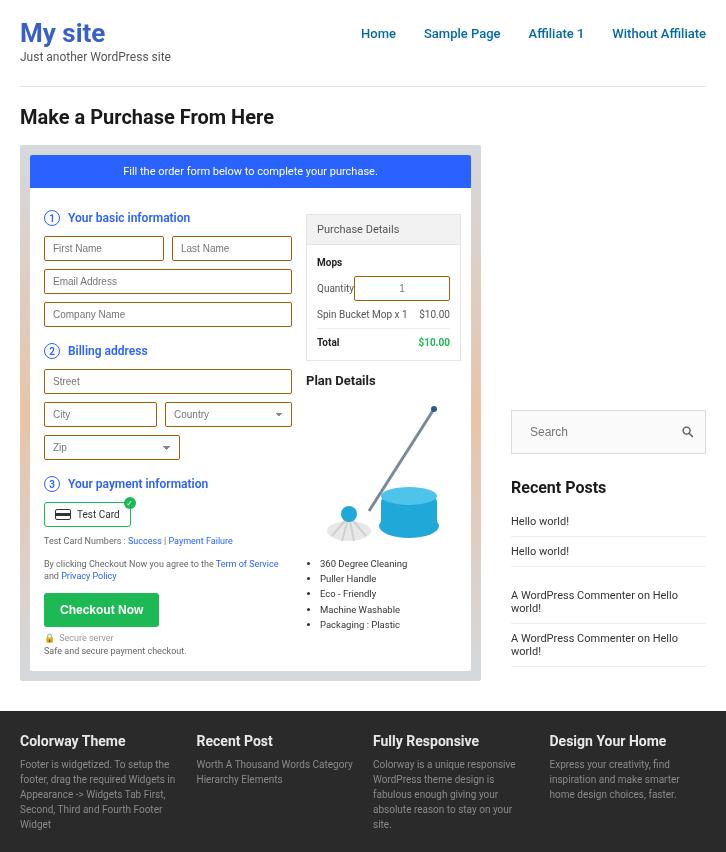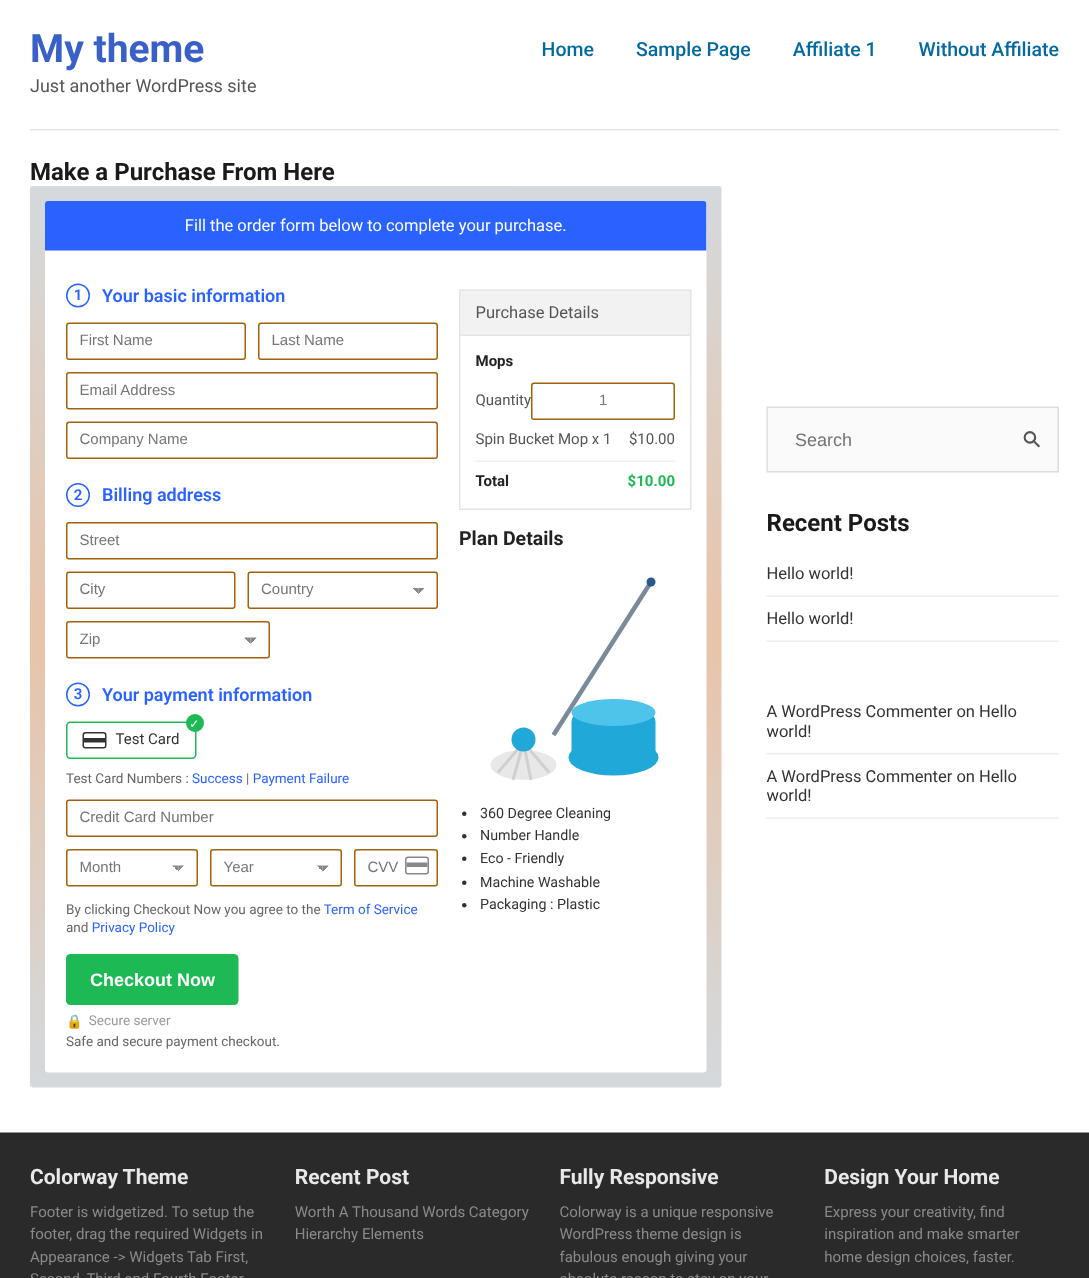--- a/index.html
+++ b/index.html
@@ -5,22 +5,22 @@
 *{box-sizing:border-box;margin:0;padding:0}
 body{font-family:-apple-system,BlinkMacSystemFont,"Segoe UI",Roboto,Arial,sans-serif;font-size:13px;color:#333;background:#fff}
 .container{max-width:726px;margin:0 auto;padding:0 20px}
 header{padding:18px 0 14px}
 .header-row{display:flex;justify-content:space-between;align-items:flex-start}
 .logo h1{color:#3960c7;font-size:26px;font-weight:700;margin-bottom:2px}
 .logo .tagline{color:#555;font-size:12px}
 nav{display:flex;gap:28px;padding-top:8px}
 nav a{color:#0369a1;text-decoration:none;font-size:13px;font-weight:500}
 hr.topline{border:none;border-top:1px solid #e5e5e5;margin:8px 0 18px}
-.page-title{font-size:16px;font-weight:700;color:#1a1a1a;}
-.content-row{display:flex;gap:30px;align-items:center}
+.page-title{font-size:20px;font-weight:700;color:#1a1a1a;margin-bottom:16px}
+.content-row{display:flex;gap:30px;align-items:flex-end}
 .main-col{flex:1;min-width:0}
 .sidebar{width:195px;flex-shrink:0}
 .order-wrap{background:linear-gradient(180deg,#d4d9dd 0%,#e8c4a8 50%,#d4d9dd 100%);padding:10px;border-radius:2px}
 .order-card{background:#fff;border-radius:2px;overflow:hidden}
 .order-banner{background:#2962ff;color:#fff;text-align:center;padding:10px;font-size:11px}
 .order-body{display:flex}
 .order-left{flex:1;padding:14px 14px 14px 14px;min-width:0}
 .order-right{width:165px;flex-shrink:0;padding:16px 10px 14px 0}
 .section-head{display:flex;align-items:center;gap:8px;color:#2962ff;font-size:12px;font-weight:600;margin:8px 0 10px}
 .circ{display:inline-flex;width:16px;height:16px;border:1.5px solid #2962ff;border-radius:50%;align-items:center;justify-content:center;font-size:10px;color:#2962ff;font-weight:600}
@@ -47,38 +47,38 @@
 .qty-box{width:28px;border:1px solid #ccc;text-align:center;font-size:10px;padding:2px}
 hr.thin{border:none;border-top:1px solid #eee;margin:4px 0}
 .plan-title{font-size:13px;font-weight:700;margin:12px 0 8px;color:#222}
 .mop-img{width:100%;height:160px;display:flex;align-items:center;justify-content:center}
 .bullets{font-size:9.5px;color:#333;padding-left:14px;line-height:1.6}
 .bullets li{list-style:disc}
 .search-box{border:1px solid #ddd;padding:8px 10px;display:flex;align-items:center;justify-content:space-between;margin-bottom:24px;background:#fafafa}
 .search-box input{border:none;background:transparent;font-size:12px;color:#888;outline:none;width:80%}
 .mag{width:14px;height:14px}
 .widget-title{font-size:16px;font-weight:700;color:#1a1a1a;margin-bottom:10px}
-.widget-list{list-style:none;margin-bottom:32px}
+.widget-list{list-style:none;margin-bottom:14px}
 .widget-list li{padding:8px 0;border-bottom:1px solid #eee;font-size:11px;color:#333}
 .widget-list li a{color:#333;text-decoration:none}
 footer{background:#2a2a2a;color:#8a8a8a;margin-top:30px;padding:22px 0 0;font-size:11px}
 .footer-cols{display:flex;gap:20px;padding:0 20px 20px}
 .footer-cols>div{flex:1}
 .footer-cols h4{color:#e8e8e8;font-size:14px;font-weight:700;margin-bottom:8px}
 .footer-cols p{line-height:1.5;font-size:10px}
 svg.mop{width:140px;height:150px}
 </style>
 </head>
 <body>
 
 <div class="container">
 <header>
   <div class="header-row">
     <div class="logo">
-      <h1>My theme</h1>
+      <h1>My site</h1>
       <div class="tagline">Just another WordPress site</div>
     </div>
     <nav>
       <a href="#">Home</a>
       <a href="#">Sample Page</a>
       <a href="#">Affiliate 1</a>
       <a href="#">Without Affiliate</a>
     </nav>
   </div>
 </header>
@@ -125,28 +125,20 @@
             <div class="section-head" style="margin-top:16px">
                   <span class="circ">3</span>
                   <span>Your payment information</span>
                 </div>
             <div class="test-card-box">
               <span style="width:16px;height:11px;border:1px solid #333;border-radius:2px;display:inline-block;background:linear-gradient(#333,#333) 0 3px/100% 3px no-repeat"></span>
               <span>Test Card</span>
               <span class="check">✓</span>
             </div>
             <div class="tiny"><span>Test Card Numbers : </span><a href="#">Success</a><span> | </span><a href="#">Payment Failure</a></div>
-            <div class="inputs" style="margin-top:6px">
-              <input type="text" placeholder="Credit Card Number" style="">
-              <div class="row3">
-                <select><option>Month</option></select>
-                <select><option>Year</option></select>
-                <div class="cvv-wrap"><input type="text" placeholder="CVV" style=""><span class="card-ic"></span></div>
-              </div>
-            </div>
             <div class="tiny" style="margin-top:10px"><span>By clicking Checkout Now you agree to the </span><a href="#">Term of Service</a><span> and </span><a href="#">Privacy Policy</a></div>
             <button class="btn-checkout">Checkout Now</button>
             <div class="secure">
                   <span>🔒</span>
                   <span>Secure server</span>
                 </div>
             <div class="tiny">Safe and secure payment checkout.</div>
           </div>
 
           <div class="order-right">
@@ -180,21 +172,21 @@
                       <line x1="35" y1="115" x2="18" y2="135"></line>
                       <line x1="35" y1="115" x2="28" y2="140"></line>
                       <line x1="35" y1="115" x2="40" y2="140"></line>
                       <line x1="35" y1="115" x2="52" y2="135"></line>
                     </g>
                 <circle cx="35" cy="113" r="8" fill="#1fa8d8"></circle>
               </svg>
             </div>
             <ul class="bullets">
               <li>360 Degree Cleaning</li>
-              <li>Number Handle</li>
+              <li>Puller Handle</li>
               <li>Eco - Friendly</li>
               <li>Machine Washable</li>
               <li>Packaging : Plastic</li>
             </ul>
           </div>
         </div>
       </div>
     </div>
   </div>
 

